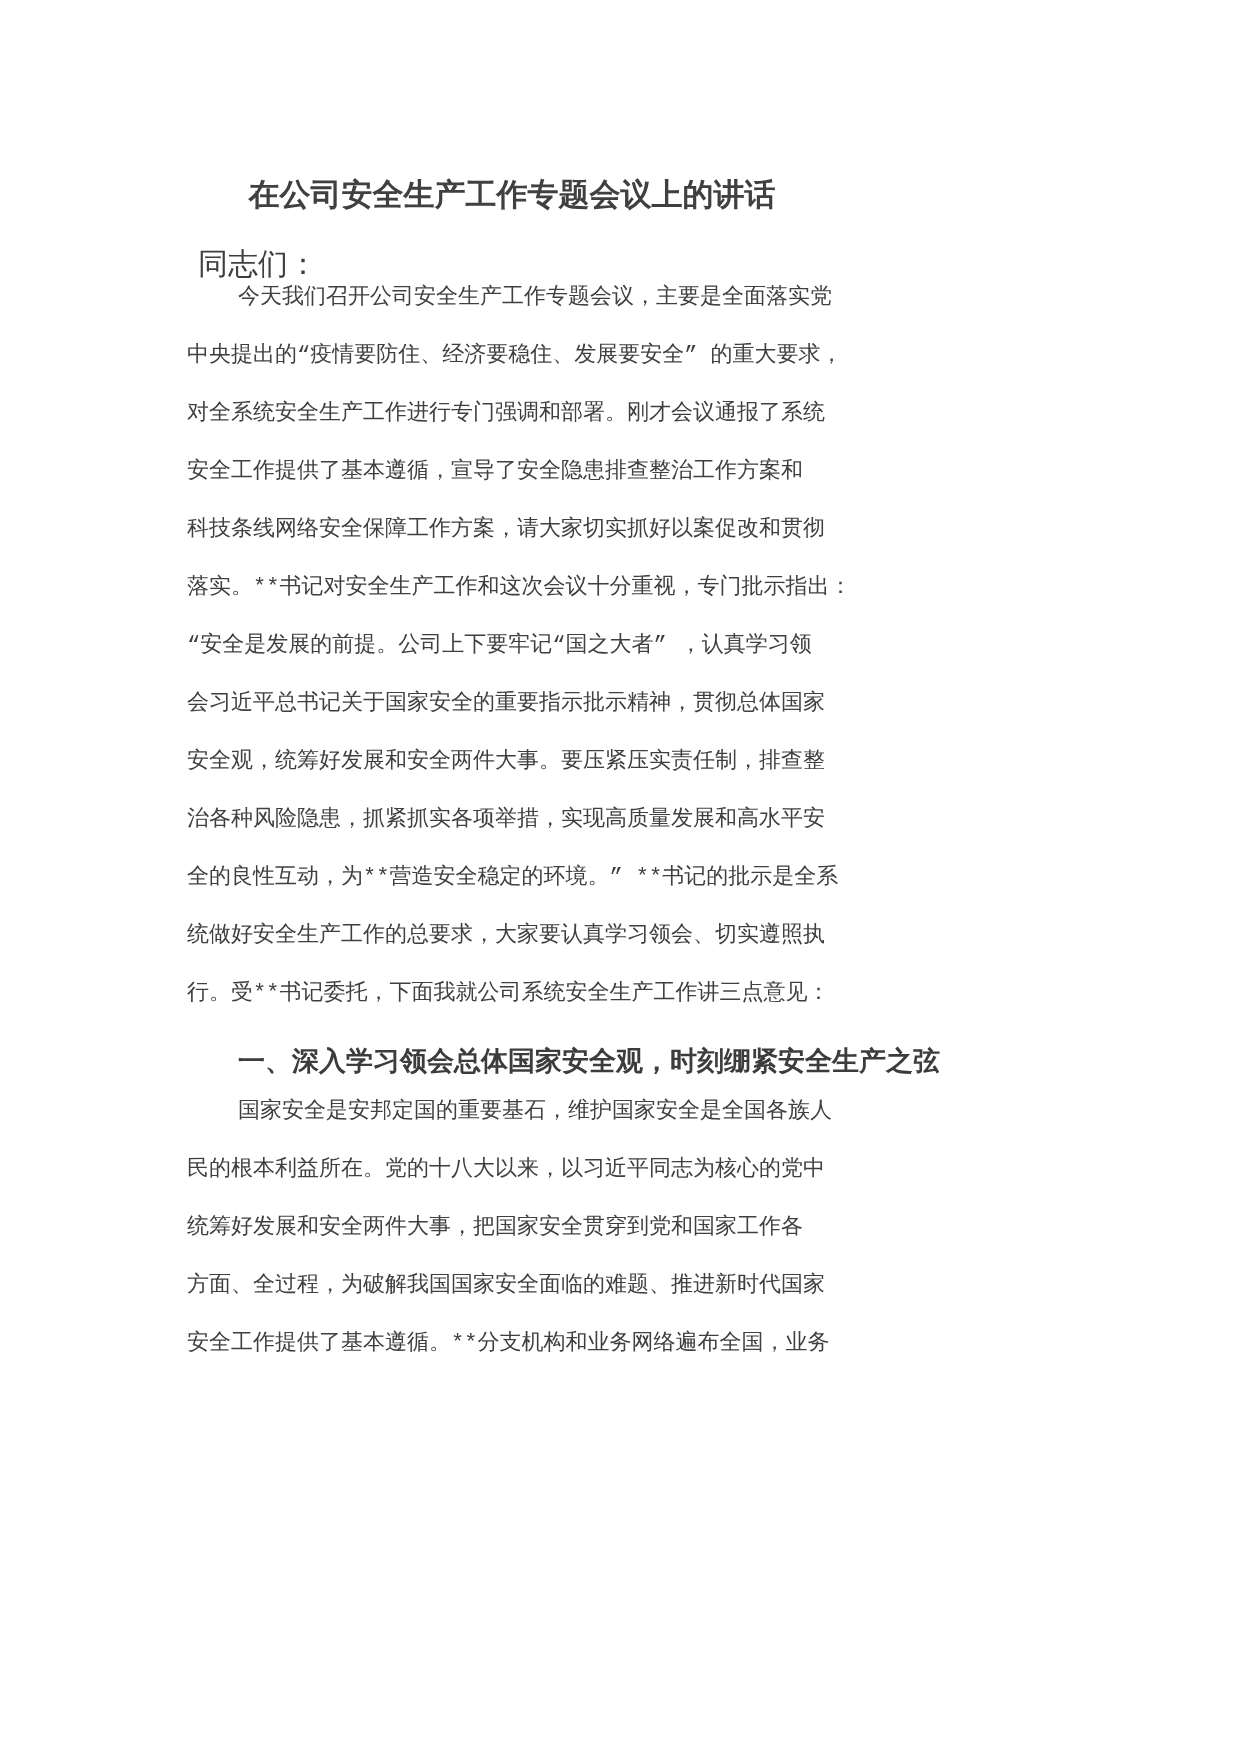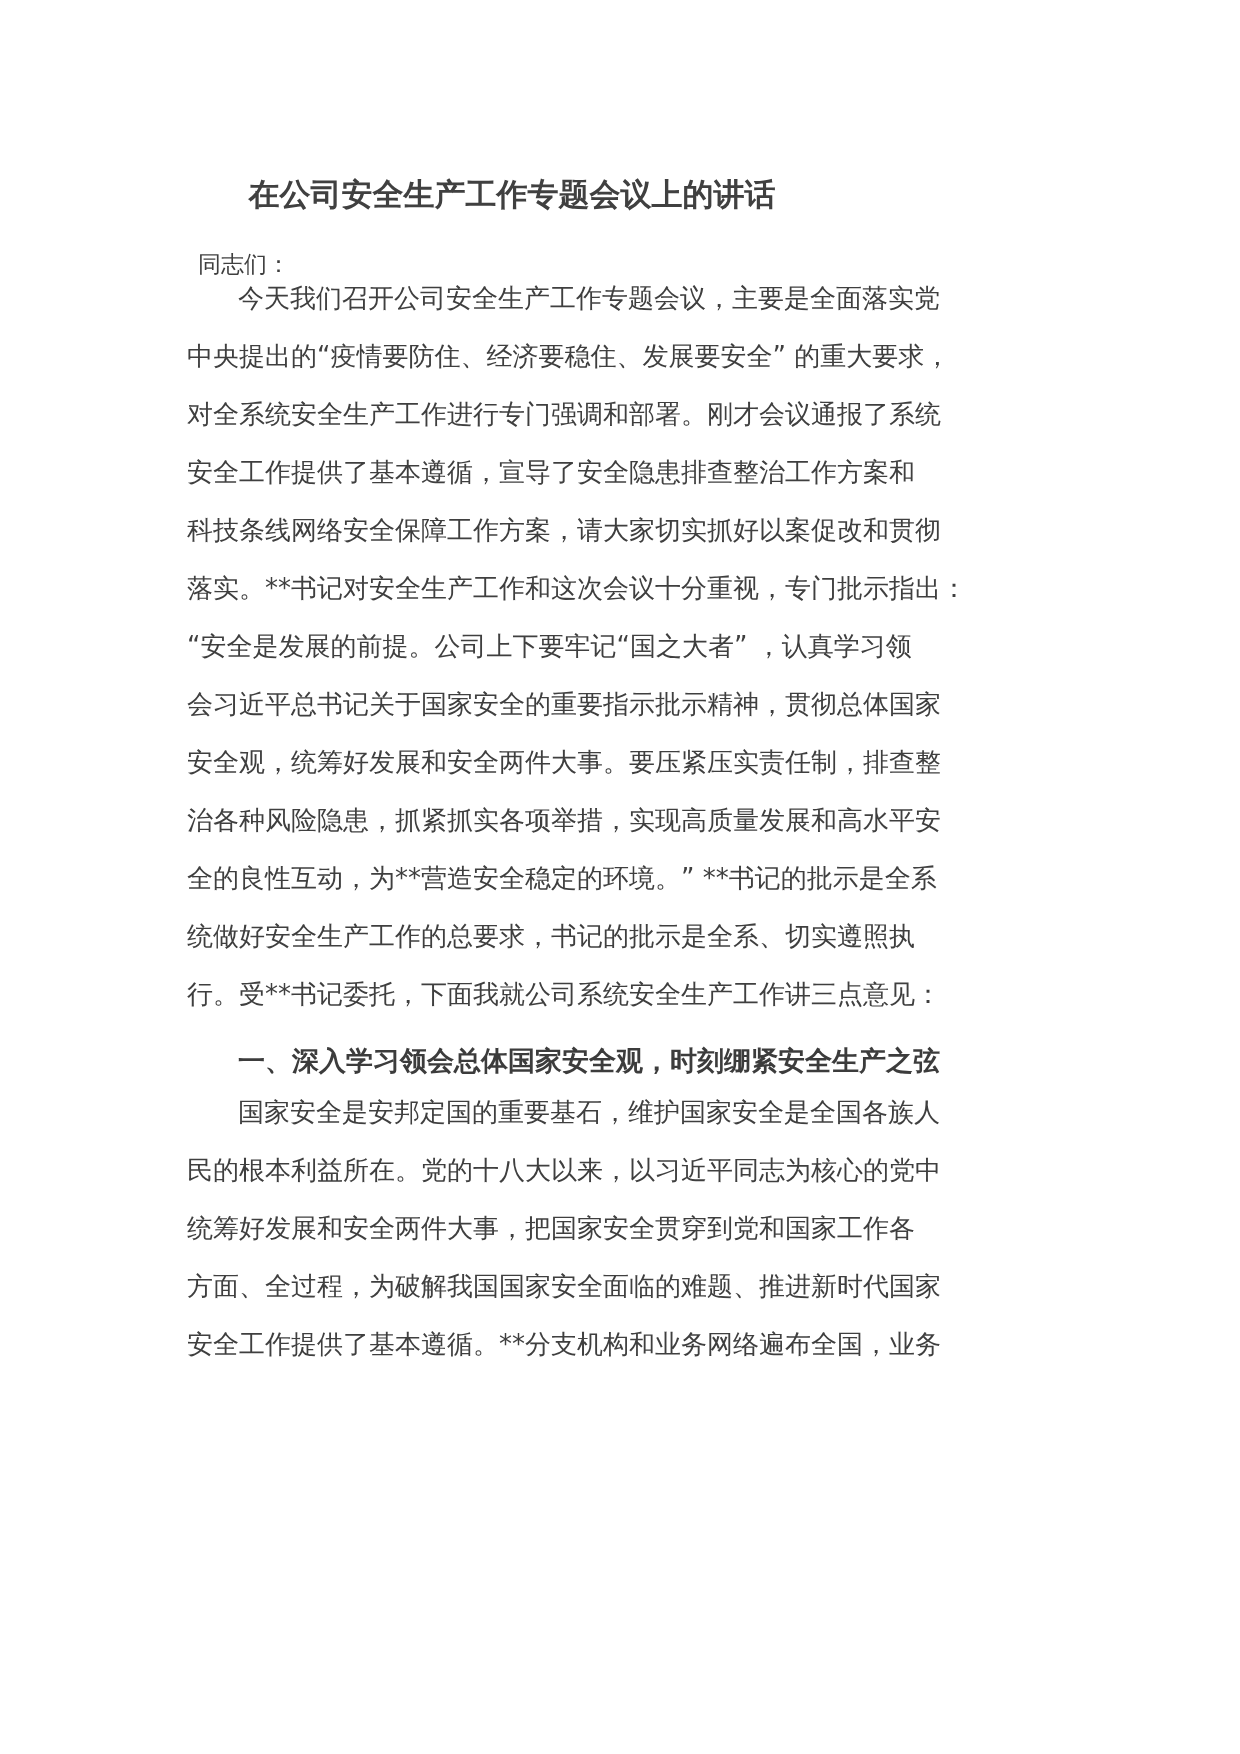--- a/index.html
+++ b/index.html
@@ -31,29 +31,30 @@
       font-size: 31px;
       font-weight: bold;
       color: #404040;
       letter-spacing: 0px;
       line-height: 40px;
     }
     .salutation {
       position: absolute;
       left: 198px;
       top: 246px;
-      font-size: 23px;
+      font-size: 30px;
       line-height: 36px;
     }
     .line {
       position: absolute;
       left: 187px;
-      font-size: 26px;
+      font-size: 22px;
       line-height: 36px;
       white-space: nowrap;
+      font-family: Liberation Mono, monospace;
     }
     .line.indent {
       left: 238px;
     }
     .heading {
       position: absolute;
       left: 238px;
       font-size: 27px;
       font-weight: bold;
       line-height: 36px;
@@ -74,21 +75,21 @@
     <div class="line" style="top:338px">中央提出的“疫情要防住、经济要稳住、发展要安全” 的重大要求，</div>
     <div class="line" style="top:396px">对全系统安全生产工作进行专门强调和部署。刚才会议通报了系统</div>
     <div class="line" style="top:454px">安全工作提供了基本遵循，宣导了安全隐患排查整治工作方案和</div>
     <div class="line" style="top:512px">科技条线网络安全保障工作方案，请大家切实抓好以案促改和贯彻</div>
     <div class="line" style="top:570px">落实。**书记对安全生产工作和这次会议十分重视，专门批示指出：</div>
     <div class="line" style="top:628px">“安全是发展的前提。公司上下要牢记“国之大者” ，认真学习领</div>
     <div class="line" style="top:686px">会习近平总书记关于国家安全的重要指示批示精神，贯彻总体国家</div>
     <div class="line" style="top:744px">安全观，统筹好发展和安全两件大事。要压紧压实责任制，排查整</div>
     <div class="line" style="top:802px">治各种风险隐患，抓紧抓实各项举措，实现高质量发展和高水平安</div>
     <div class="line" style="top:860px">全的良性互动，为**营造安全稳定的环境。” **书记的批示是全系</div>
-    <div class="line" style="top:918px">统做好安全生产工作的总要求，书记的批示是全系、切实遵照执</div>
+    <div class="line" style="top:918px">统做好安全生产工作的总要求，大家要认真学习领会、切实遵照执</div>
     <div class="line" style="top:976px">行。受**书记委托，下面我就公司系统安全生产工作讲三点意见：</div>
   </div>
 
   <div class="heading" style="top:1035px">一、深入学习领会总体国家安全观，时刻绷紧安全生产之弦</div>
 
   <div>
     <div class="line indent" style="top:1094px">国家安全是安邦定国的重要基石，维护国家安全是全国各族人</div>
     <div class="line" style="top:1152px">民的根本利益所在。党的十八大以来，以习近平同志为核心的党中</div>
     <div class="line" style="top:1210px">统筹好发展和安全两件大事，把国家安全贯穿到党和国家工作各</div>
     <div class="line" style="top:1268px">方面、全过程，为破解我国国家安全面临的难题、推进新时代国家</div>

